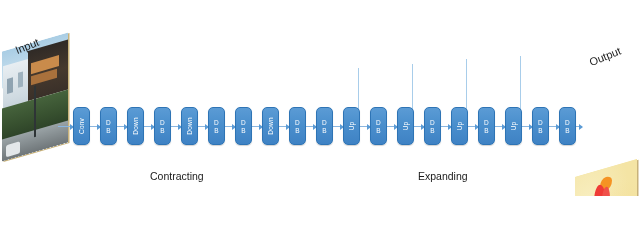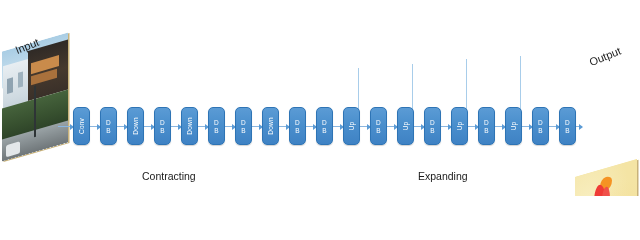--- a/index.html
+++ b/index.html
@@ -311,16 +311,16 @@
         </span>
       </div>
       <div class="block db" style="left: 559px; top: 107px;">
         <span class="lbl">
           <div>D</div>
           <div>B</div>
         </span>
       </div>
     </div>
 
-  <div class="caption" style="left:142px;top:170px;text-align:center;">Contracting</div>
+  <div class="caption" style="left:150px;top:170px;text-align:center;">Contracting</div>
   <div class="caption" style="left:418px;top:170px;">Expanding</div>
 
 </div>
 
 </body></html>

